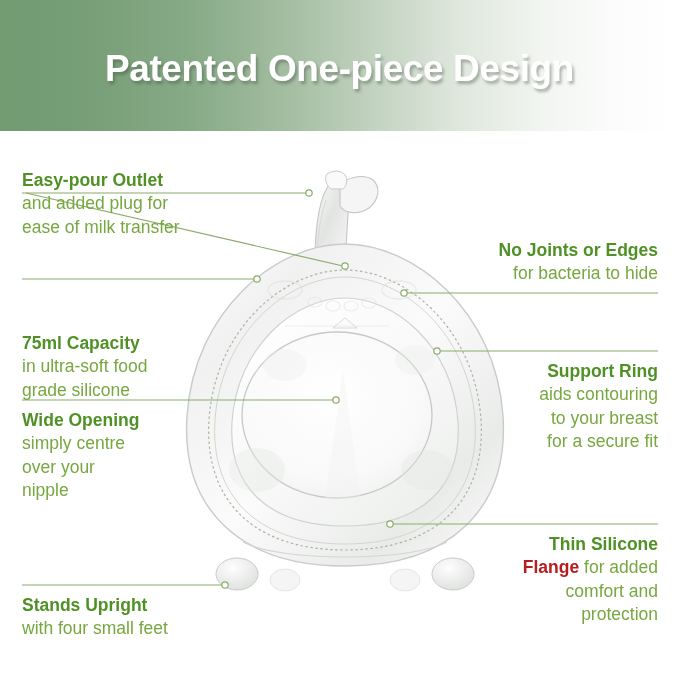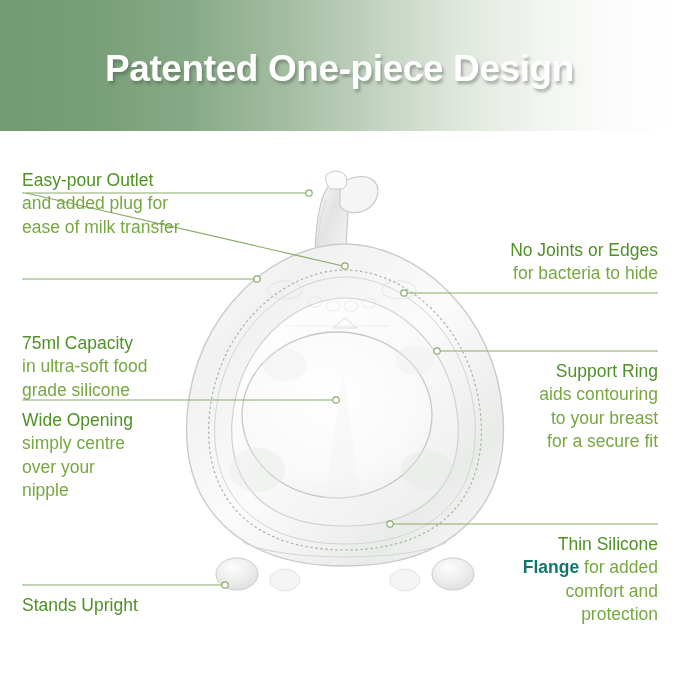--- a/index.html
+++ b/index.html
@@ -64,25 +64,25 @@
   .callout {
     position: absolute;
     font-size: 17.5px;
     line-height: 1.33;
     color: #76a83f;
   }
   .callout.left  { text-align: left;  }
   .callout.right { text-align: right; }
   .callout .ttl {
     color: #4f9125;
-    font-weight: normal;
+    font-weight: bold;
     display: block;
   }
   .callout .body { display: block; }
-  .callout .inline-ttl { color: #0f766e; font-weight: bold; }
+  .callout .inline-ttl { color: #b91c1c; font-weight: bold; }
 
   
   #leaders {
     position: absolute;
     left: 0; top: 0;
     width: 679px;
     height: 679px;
     pointer-events: none;
   }
 </style>
@@ -251,20 +251,21 @@
 
   <div class="callout left" style="left:22px; top:409px; width:200px;">
     <span class="ttl">Wide Opening</span>
     <span class="body">simply centre</span>
     <span class="body">over your</span>
     <span class="body">nipple</span>
   </div>
 
   <div class="callout left" style="left:22px; top:594px; width:240px;">
     <span class="ttl">Stands Upright</span>
+    <span class="body">with four small feet</span>
   </div>
 
   <div class="callout right" style="right:21px; top:239px; width:300px;">
     <span class="ttl">No Joints or Edges</span>
     <span class="body">for bacteria to hide</span>
   </div>
 
   <div class="callout right" style="right:21px; top:360px; width:300px;">
     <span class="ttl">Support Ring</span>
     <span class="body">aids contouring</span>

